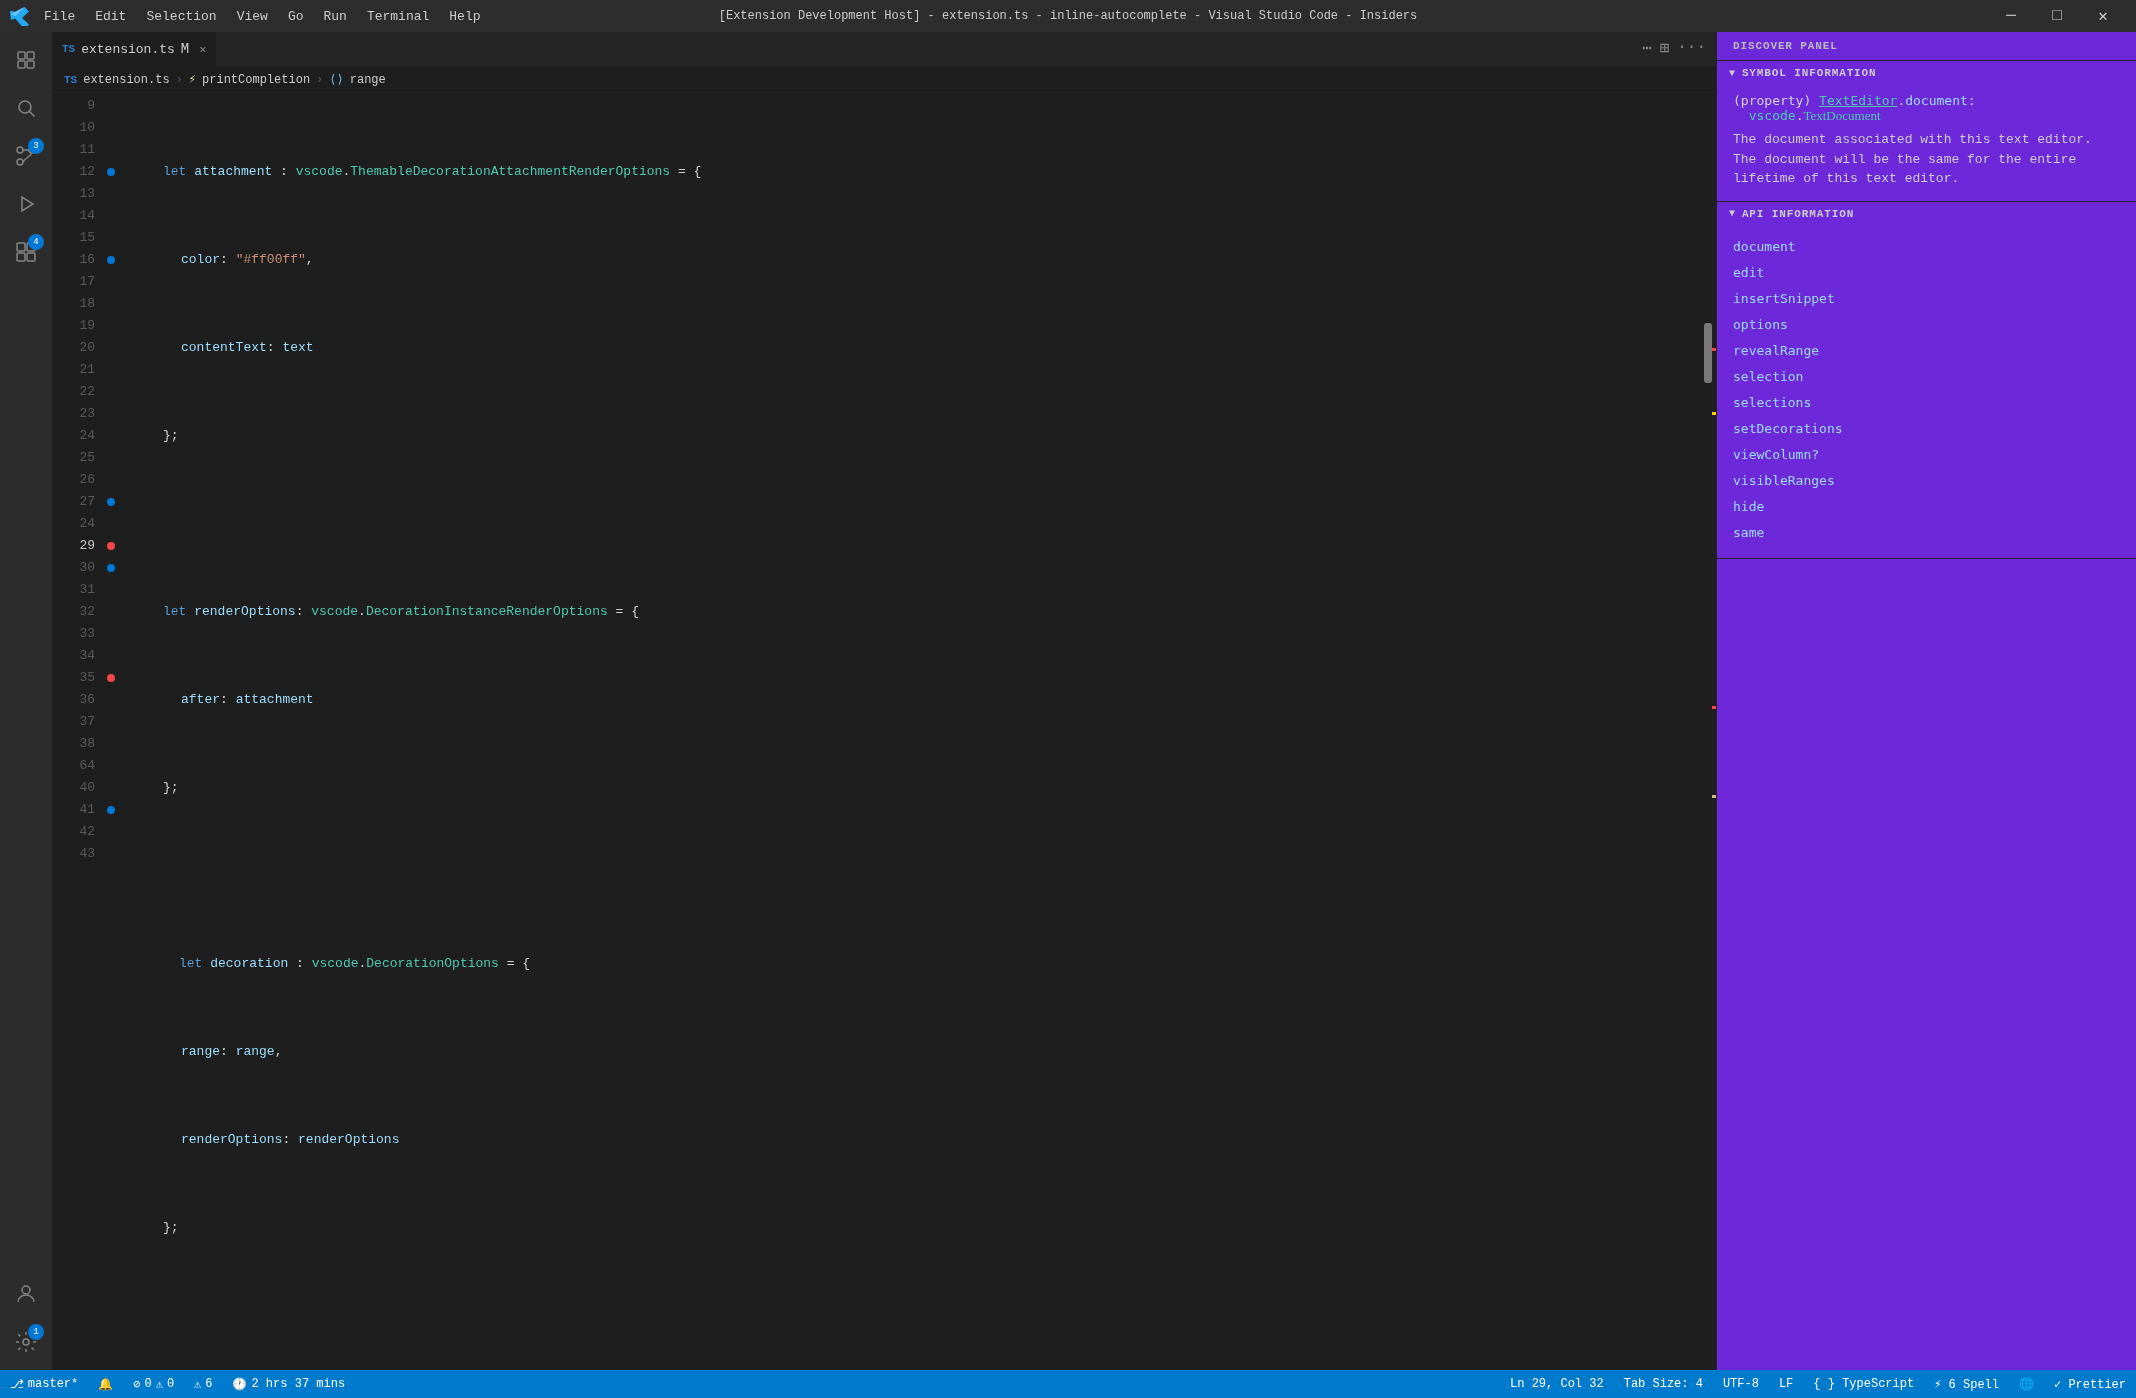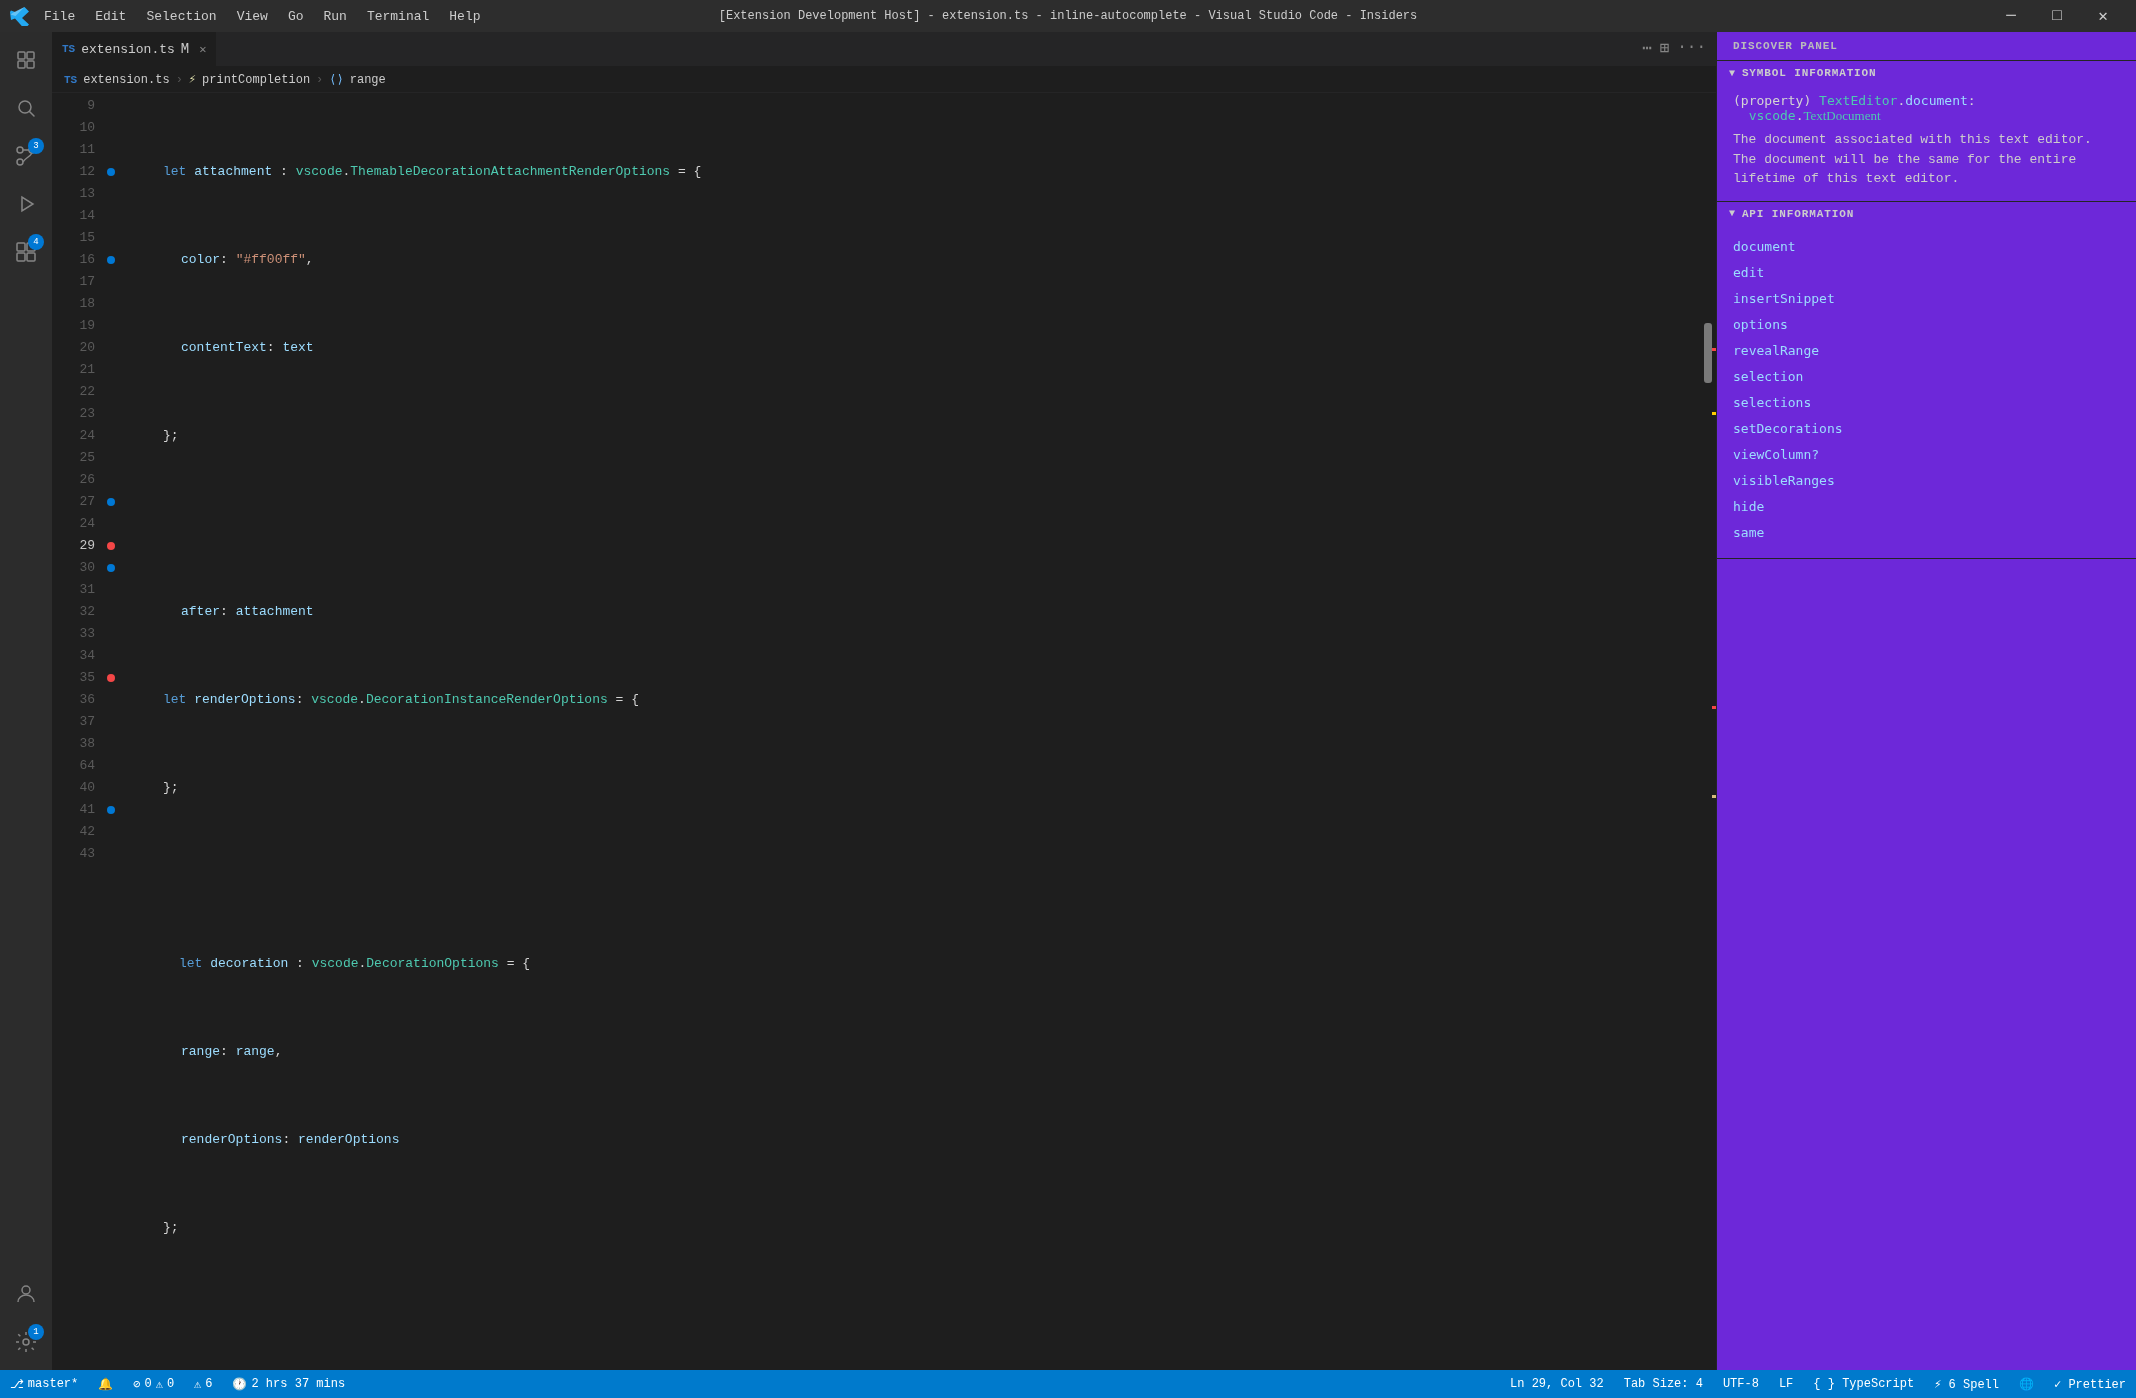--- a/index.html
+++ b/index.html
@@ -559,25 +559,25 @@
           <span style="margin-left:54px;font-family:Liberation Mono, monospace;"><span class="prop">contentText</span><span class="op">:</span> <span class="var">text</span></span>
         </div>
         
         <div class="code-line">
           <span style="margin-left:36px;"><span class="punc">};</span></span>
         </div>
         
         <div class="code-line"><span></span></div>
         
         <div class="code-line">
+          <span style="margin-left:36px;"><span class="kw">let</span> <span class="var">renderOptions</span><span class="op">:</span> <span class="type">vscode</span><span class="op">.</span><span class="type">DecorationInstanceRenderOptions</span> <span class="op">=</span> <span class="punc">{</span></span>
+        </div>
+        
+        <div class="code-line">
           <span style="margin-left:54px;"><span class="prop">after</span><span class="op">:</span> <span class="var">attachment</span></span>
-        </div>
-        
-        <div class="code-line">
-          <span style="margin-left:36px;"><span class="kw">let</span> <span class="var">renderOptions</span><span class="op">:</span> <span class="type">vscode</span><span class="op">.</span><span class="type">DecorationInstanceRenderOptions</span> <span class="op">=</span> <span class="punc">{</span></span>
         </div>
         
         <div class="code-line">
           <span style="margin-left:36px;"><span class="punc">};</span></span>
         </div>
         
         <div class="code-line"><span></span></div>
         
         <div class="code-line">
           <span style="margin-left:52px;"><span class="kw">let</span> <span class="var">decoration</span> <span class="op">:</span> <span class="type">vscode</span><span class="op">.</span><span class="type">DecorationOptions</span> <span class="op">=</span> <span class="punc">{</span></span>
@@ -653,21 +653,21 @@
   <div class="discover-panel">
     <div class="panel-header">DISCOVER PANEL</div>
 
     <div class="panel-section">
       <div class="panel-section-header">
         <span style="font-size:10px;">▼</span>
         <span>SYMBOL INFORMATION</span>
       </div>
       <div class="panel-section-content">
         <div class="symbol-type">
-          <span style="color:#d4d4d4;">(property) </span><span style="color:#4ec9b0;">TextEditor</span><span style="color:#d4d4d4;">.</span><span style="color:#9cdcfe;">document</span><span style="color:#d4d4d4;">:<br>&nbsp;&nbsp;</span><span style="color:#4ec9b0;">vscode</span><span style="color:#d4d4d4;">.</span><span style="color:#4ec9b0;font-family:Liberation Serif, serif;">TextDocument</span>
+          <span style="color:#d4d4d4;">(property) </span><span style="color:#4ec9b0;text-decoration:underline;">TextEditor</span><span style="color:#d4d4d4;">.</span><span style="color:#9cdcfe;">document</span><span style="color:#d4d4d4;">:<br>&nbsp;&nbsp;</span><span style="color:#4ec9b0;">vscode</span><span style="color:#d4d4d4;">.</span><span style="color:#4ec9b0;font-family:Liberation Serif, serif;">TextDocument</span>
         </div>
         <div class="symbol-desc">The document associated with this text editor. The document will be the same for the entire lifetime of this text editor.</div>
       </div>
     </div>
 
     <div class="panel-section">
       <div class="panel-section-header">
         <span style="font-size:10px;">▼</span>
         <span>API INFORMATION</span>
       </div>

